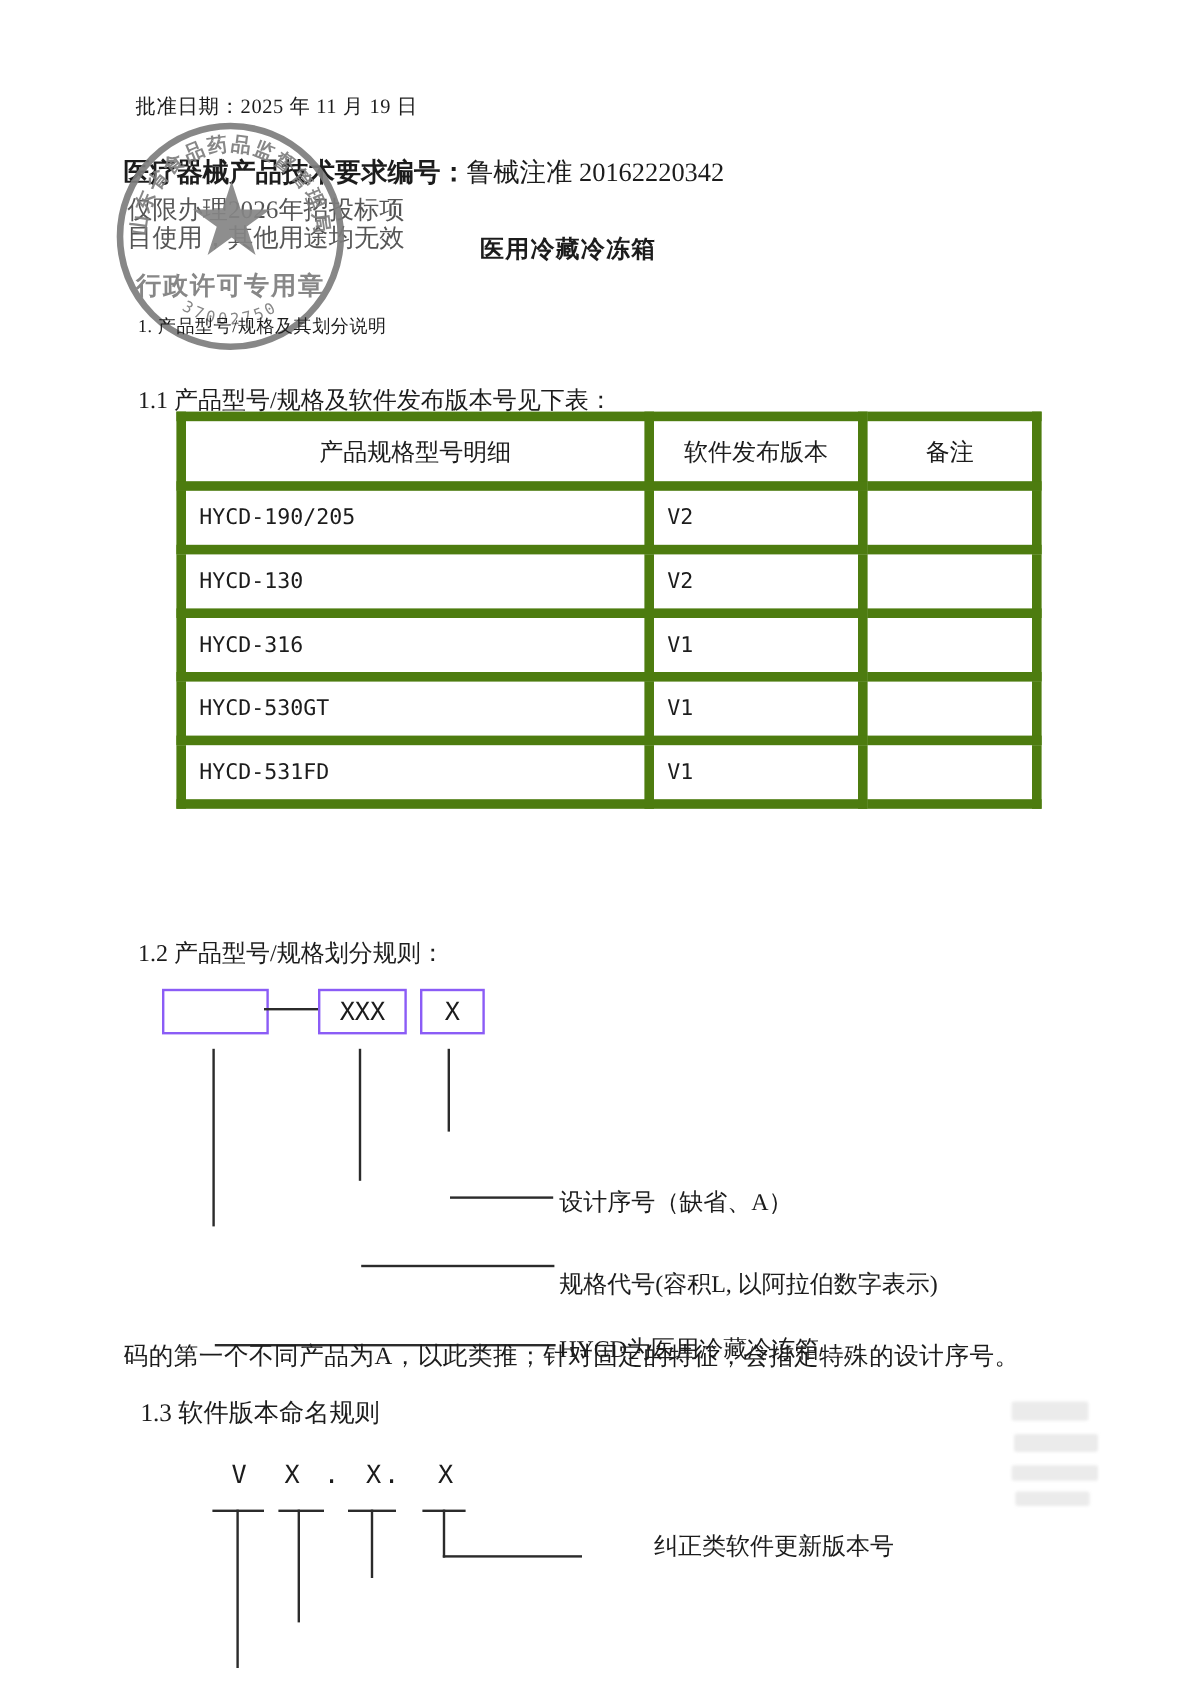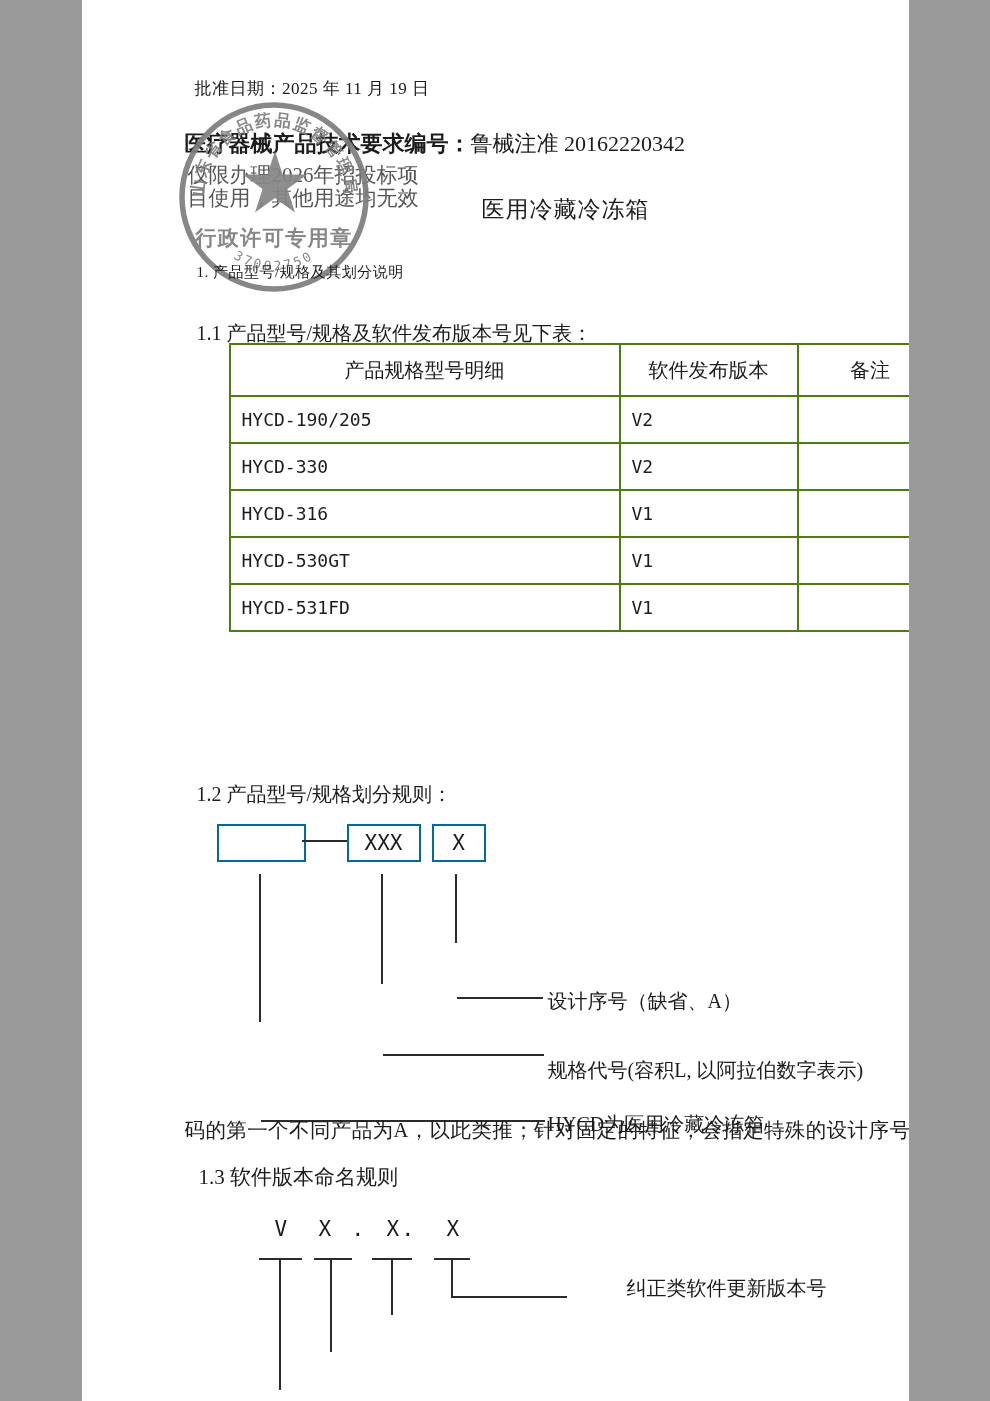--- a/index.html
+++ b/index.html
@@ -1,44 +1,44 @@
 <!DOCTYPE html>
 <html><head>
 <meta charset="utf-8">
 <style>
   html,body{margin:0;padding:0;background:#9a9a9a;}
   #page{
-    position:relative;width:827px;height:1401px;background:#ffffff;
+    position:relative;width:990px;height:1401px;background:#ffffff;
     font-family:"Liberation Serif","DejaVu Serif",serif;color:#1c1c1c;
     overflow:hidden;margin:0 auto;
   }
   .abs{position:absolute;white-space:nowrap;}
   
   .approval{left:113px;top:77px;font-size:17px;letter-spacing:.5px;}
   .docno{left:103px;top:129px;font-size:22px;}
   .docno b{font-weight:bold;}
   .restrict{left:106px;top:164px;font-size:21px;line-height:23px;color:#555555;white-space:nowrap;}
-  .doc-title{left:400px;top:194px;font-size:23px;font-weight:normal;letter-spacing:1px;}
+  .doc-title{left:400px;top:194px;font-size:20px;font-weight:bold;letter-spacing:1px;}
   
   .sec1{left:115px;top:263px;font-size:15px;font-weight:normal;letter-spacing:.5px;}
   .sec11{left:115px;top:320px;font-size:20px;}
   .sec12{left:115px;top:781px;font-size:20px;}
   .sec13{left:117px;top:1163px;font-size:21px;}
   
   table.spec{
     position:absolute;left:147px;top:343px;width:713px;
     border-collapse:collapse;table-layout:fixed;
   }
-  table.spec th,table.spec td{border:2px solid #4d7c0f;overflow:hidden;}
+  table.spec th,table.spec td{border:8px solid #4d7c0f;overflow:hidden;}
   table.spec th{height:48px;font-size:20px;font-weight:normal;text-align:center;vertical-align:middle;}
   table.spec td{height:45px;vertical-align:middle;padding:0 1px 0 11px;
     font-family:"DejaVu Sans Mono","Liberation Mono",monospace;font-size:18px;}
   .c1{width:390px;} .c2{width:178px;} .c3{width:145px;}
   
-  .dbox{position:absolute;border:2px solid #0369a1;background:#fff;
+  .dbox{position:absolute;border:2px solid #8b5cf6;background:#fff;
     display:flex;align-items:center;justify-content:center;
     font-family:"DejaVu Sans Mono","Liberation Mono",monospace;font-size:21px;}
   .hline{position:absolute;height:2px;background:#2b2b2b;}
   .vline{position:absolute;width:2px;background:#2b2b2b;}
   .dlabel{position:absolute;font-size:20px;white-space:nowrap;}
   
   .note1{left:162px;top:1090px;font-size:20.5px;letter-spacing:.4px;}
   .note2{left:103px;top:1116px;font-size:20.5px;letter-spacing:.4px;}
   
   .vchar{position:absolute;top:1217px;font-family:"DejaVu Sans Mono","Liberation Mono",monospace;font-size:21px;}
@@ -90,21 +90,21 @@
       <th>产品规格型号明细</th>
       <th>软件发布版本</th>
       <th>备注</th>
     </tr>
     <tr>
       <td>HYCD-190/205</td>
       <td>V2</td>
       <td></td>
     </tr>
     <tr>
-      <td>HYCD-330</td>
+      <td>HYCD-130</td>
       <td>V2</td>
       <td></td>
     </tr>
     <tr>
       <td>HYCD-316</td>
       <td>V1</td>
       <td></td>
     </tr>
     <tr>
       <td>HYCD-530GT</td>

